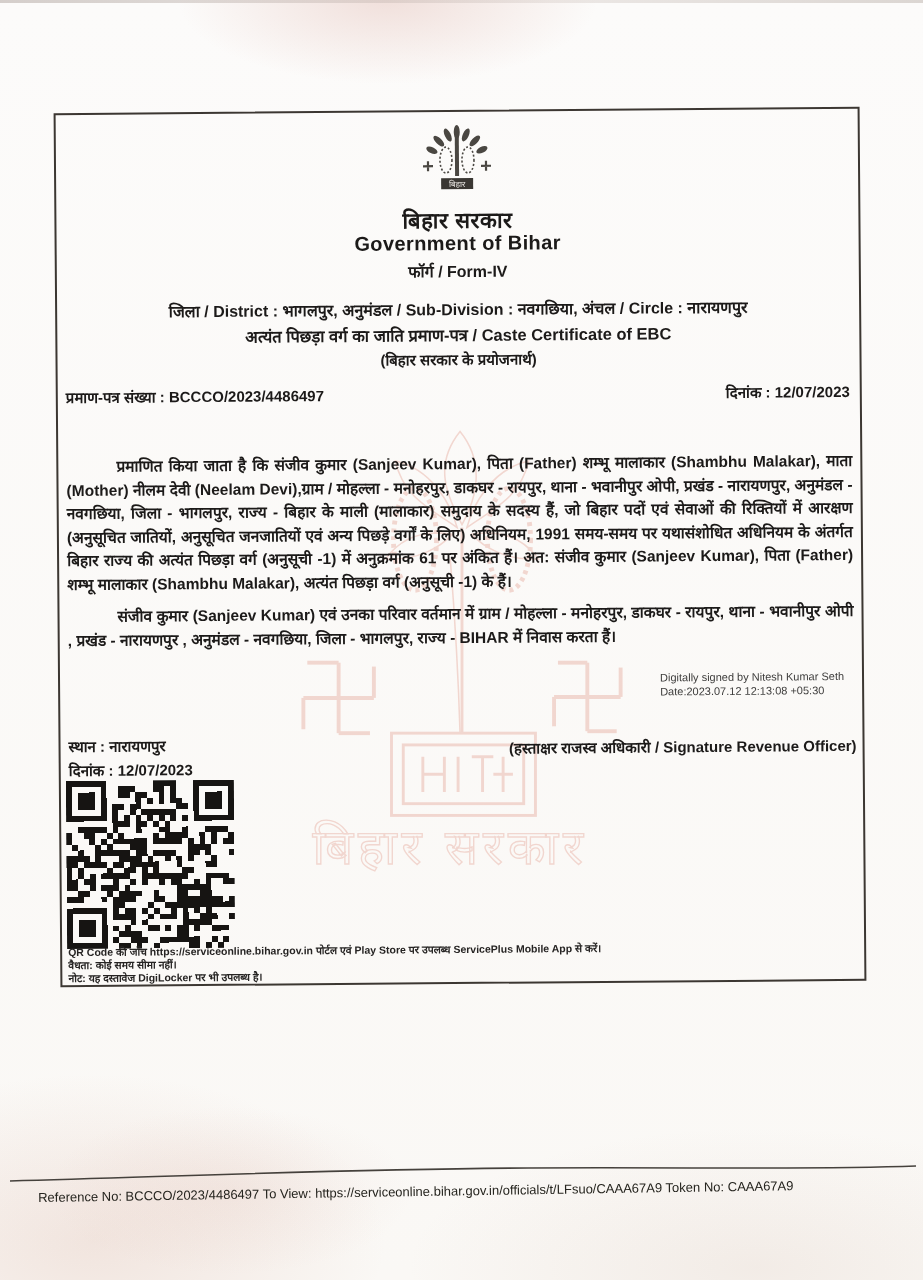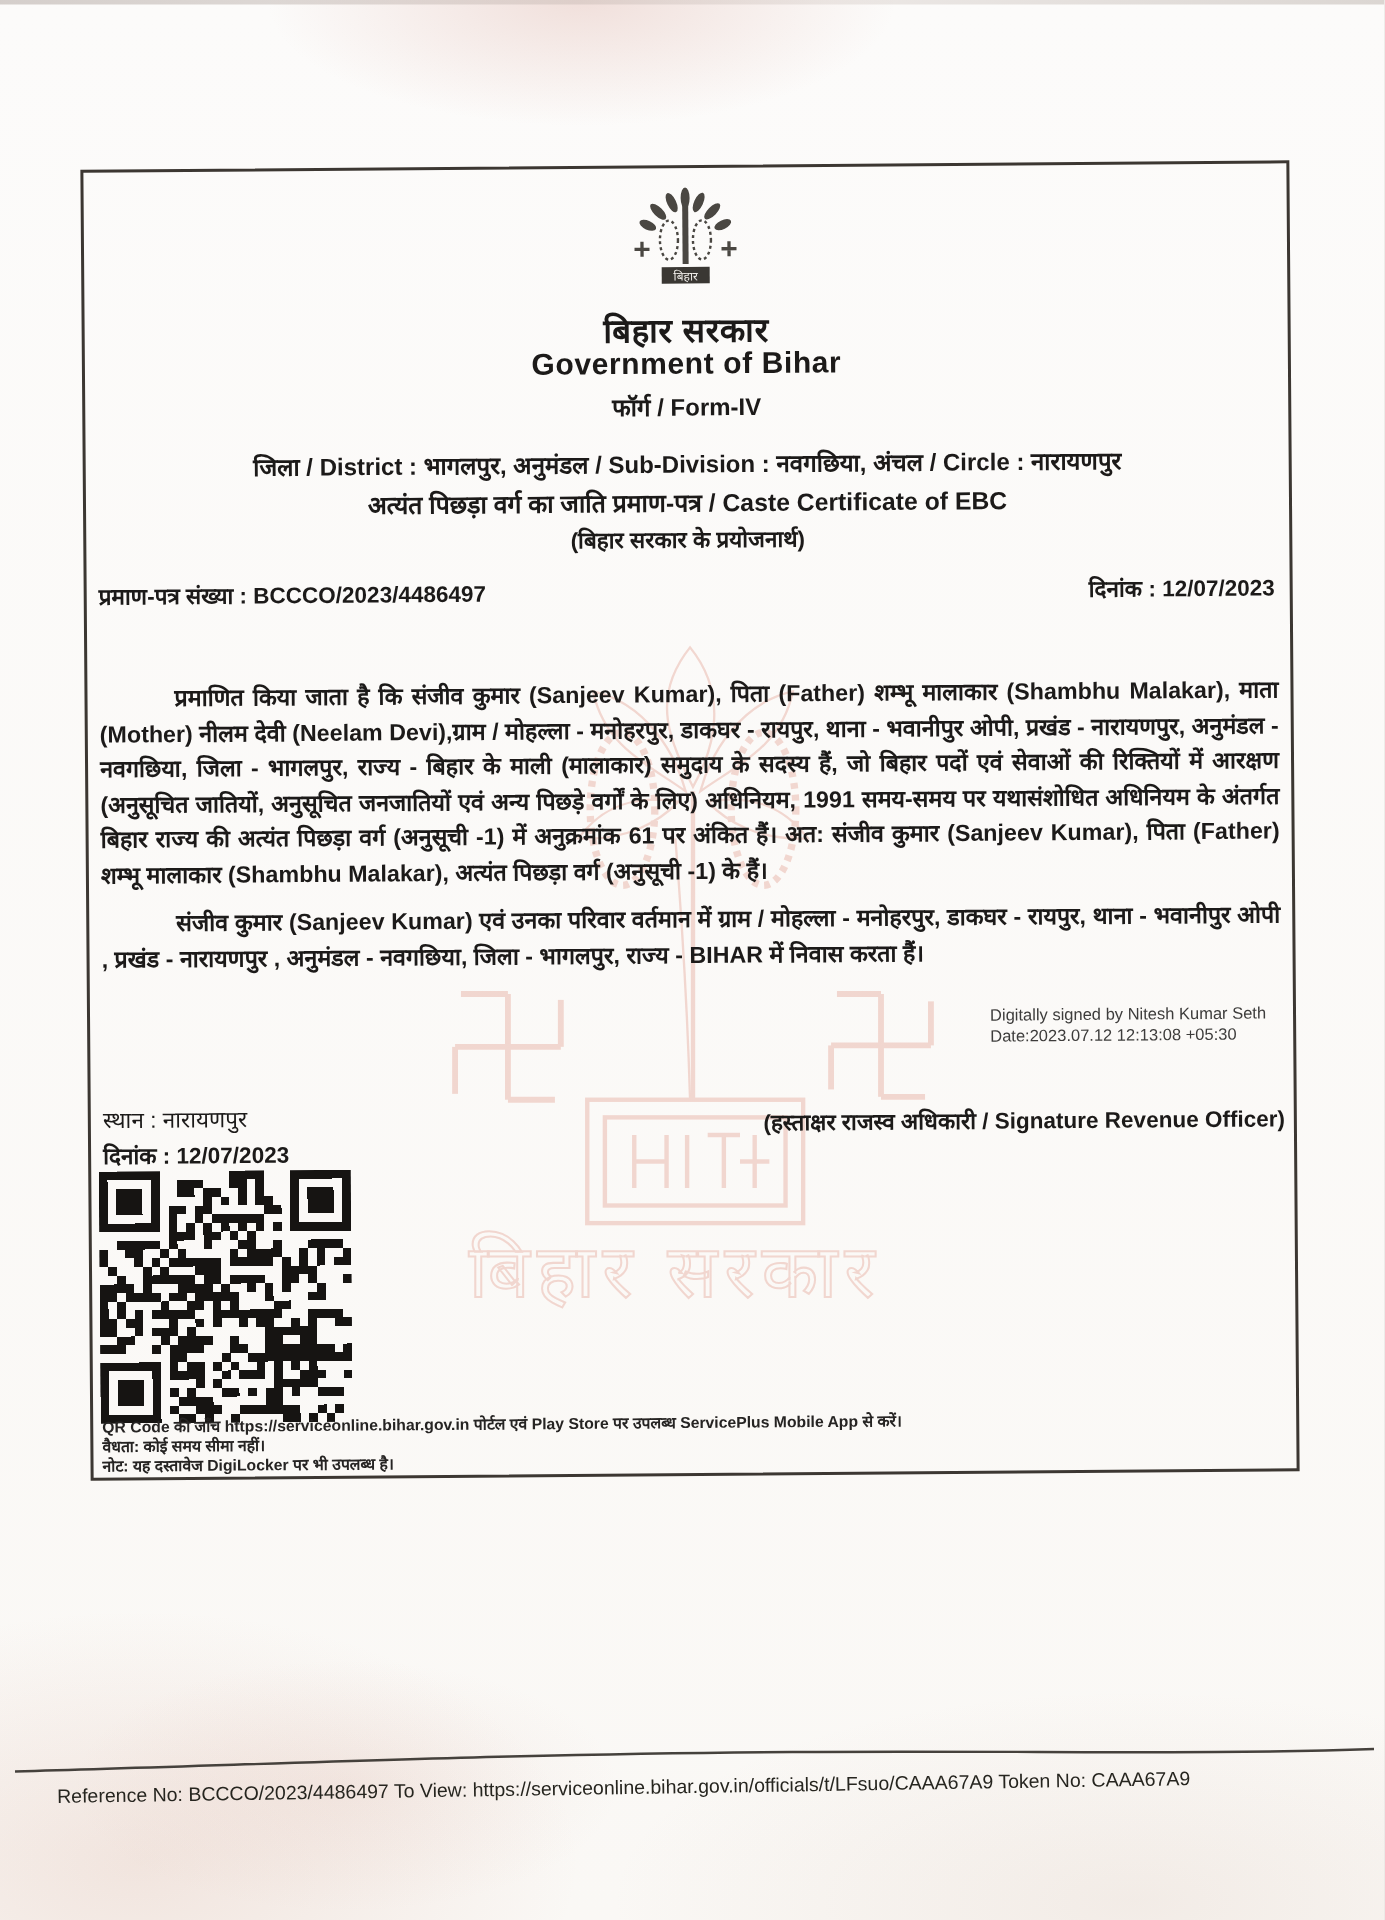--- a/index.html
+++ b/index.html
@@ -32,21 +32,21 @@
   .t-purpose{top:237px;font-size:15px;font-weight:700;}
   .meta-row{position:absolute;top:272px;left:8px;right:10px;display:flex;
     justify-content:space-between;font-size:15px;font-weight:700;}
   .para{position:absolute;left:8px;right:8px;font-size:15.5px;font-weight:700;
     line-height:23.5px;text-align:justify;text-indent:50px;}
   .para-1{top:340px;}
   .para-2{top:490px;}
   .digsig{position:absolute;top:560px;left:600px;width:200px;font-size:11px;
     font-weight:400;color:#3d3c3b;line-height:14px;}
   .sig-officer{position:absolute;top:626px;right:6px;font-size:15px;font-weight:700;text-align:right;}
-  .place-line{position:absolute;top:621px;left:8px;font-size:15px;font-weight:400;}
+  .place-line{position:absolute;top:621px;left:8px;font-size:15px;font-weight:700;}
   .date-line2{position:absolute;top:645px;left:8px;font-size:15px;font-weight:700;}
   .qr{position:absolute;top:666px;left:5px;width:168px;height:168px;}
   .qr svg{width:100%;height:100%;}
   .notes{position:absolute;top:831px;left:6px;right:6px;font-size:10.5px;
     font-weight:700;line-height:12.5px;color:#262423;}
   .notes div{margin-bottom:0.5px;}
   
   .footer-line{position:absolute;left:8px;top:1163px;width:910px;height:24px;z-index:2;}
   .footer-ref{position:absolute;left:38px;top:1190px;font-size:13px;color:#26251f;
     transform:rotate(-0.9deg);transform-origin:left top;z-index:2;}

